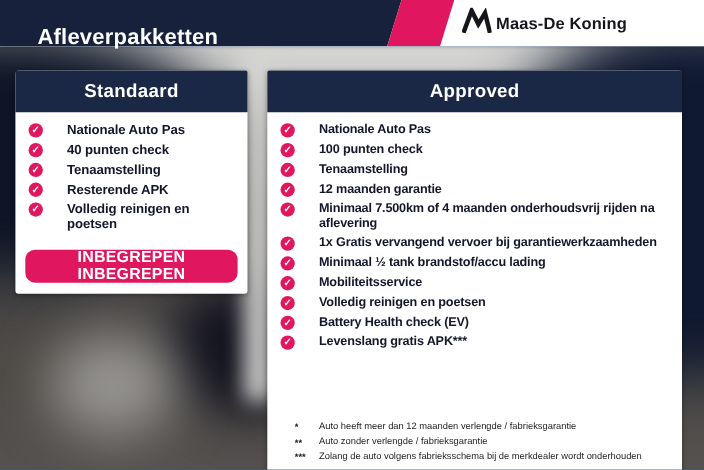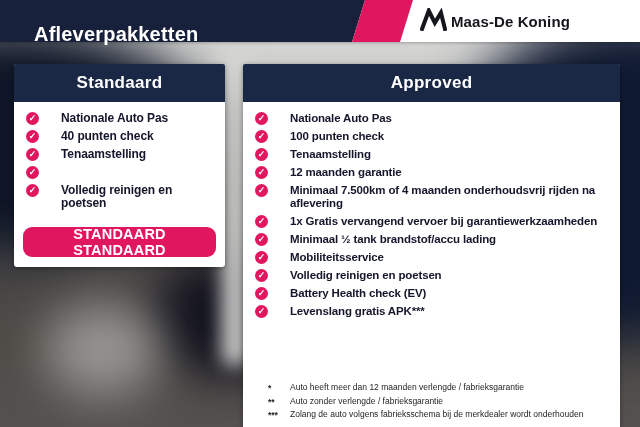--- a/index.html
+++ b/index.html
@@ -99,28 +99,29 @@
           <span class="itm">40 punten check</span>
         </li>
 
         <li>
           <span class="chk"></span>
           <span class="itm">Tenaamstelling</span>
         </li>
 
         <li>
           <span class="chk"></span>
+          <span class="itm">Resterende APK</span>
         </li>
 
         <li>
           <span class="chk"></span>
           <span class="itm">Volledig reinigen en poetsen</span>
         </li>
       </ul>
-    <button class="pill btn-included">STANDAARD STANDAARD</button>
+    <button class="pill btn-included">INBEGREPEN INBEGREPEN</button>
   </section>
 
   <section class="card card-app">
     <div class="card-head">
       <span>Approved</span>
     </div>
     <ul class="checklist">
 
         <li>
           <span class="chk"></span>

